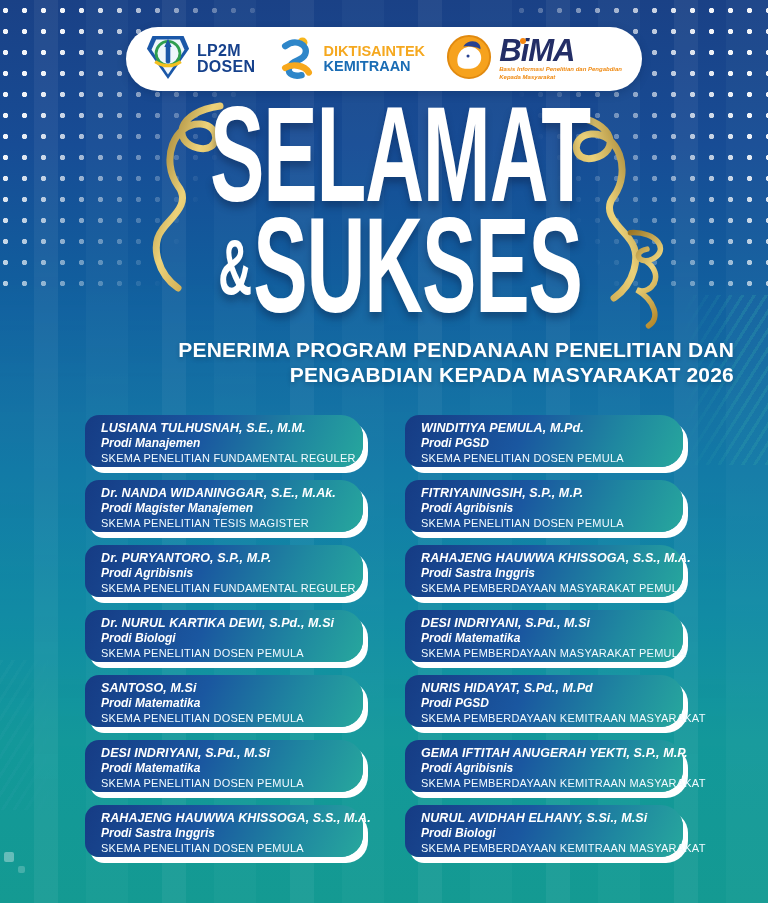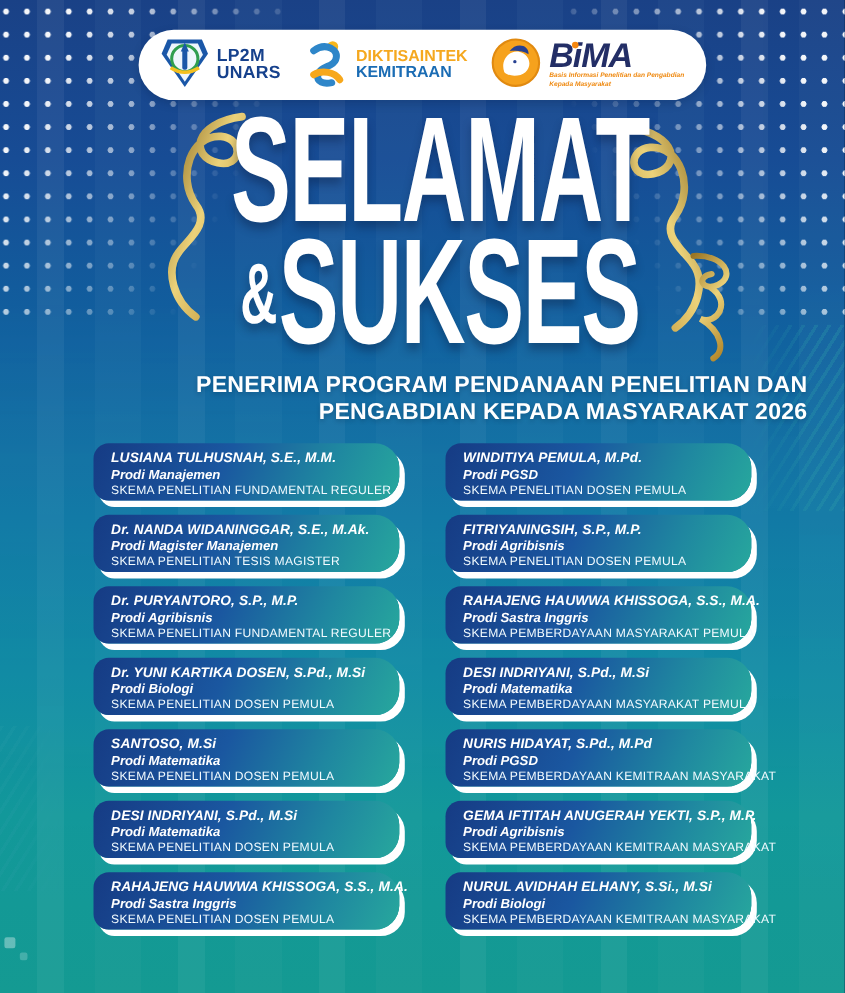--- a/index.html
+++ b/index.html
@@ -69,21 +69,21 @@
   
   .subtitle{
     position:absolute; top:337px; left:50%; transform:translateX(-50%);
     width:700px; text-align:right; color:#fff; font-weight:bold;
     font-size:21px; line-height:1.2; letter-spacing:.2px;
     text-shadow:0 2px 4px rgba(8,30,60,.25);
   }
 
   
   .grid{
-    position:absolute; top:403px; left:50%; transform:translateX(-50%);
+    position:absolute; top:415px; left:50%; transform:translateX(-50%);
     display:grid; grid-template-columns:278px 278px; column-gap:62px; row-gap:13px;gap:42px;
   }
   .col{display:flex; flex-direction:column; gap:13px;}
   .card{
     position:relative; height:52px; box-sizing:border-box;
     border-radius:14px 22px 22px 14px;
     background:linear-gradient(116deg,#163b84 0%,#1a57a0 42%,#1f87a0 74%,#27a89d 100%);
     box-shadow:5px 6px 0 #ffffff;
     padding:6px 10px 5px 16px; color:#fff; overflow:visible;
   }
@@ -110,21 +110,21 @@
           <polygon points="24,50 1,17 7,3 41,3 47,17" fill="#1a57a8"></polygon>
           <polygon points="24,45 6,18 11,7 37,7 42,18" fill="#eef6fc"></polygon>
           <circle cx="24" cy="22" r="13" fill="none" stroke="#2f9e4f" stroke-width="3"></circle>
           <path d="M10 31 Q24 40 38 31" stroke="#f4c020" stroke-width="3.5" fill="none"></path>
           <rect x="21.5" y="13" width="5" height="20" rx="2" fill="#1a57a8"></rect>
           <polygon points="24,6 20,15 28,15" fill="#1a57a8"></polygon>
         </svg>
       </span>
       <span class="logo-text lp2m-text">
         <span>LP2M</span>
-        <span>UNARS</span>
+        <span>DOSEN</span>
       </span>
     </div>
 
     <div class="logo">
       <span>
         <svg width="40" height="46" viewBox="0 0 44 48">
           <circle cx="28" cy="8" r="5.5" fill="#f7b61c"></circle>
           <path d="M9 12 C 21 3, 35 11, 31 21 C 28 29, 15 27, 13 37 C 12 43, 19 46, 27 44" fill="none" stroke="#2e86c9" stroke-width="7" stroke-linecap="round"></path>
           <path d="M9 36 C 17 31, 30 33, 35 41" stroke="#f7a81c" stroke-width="7" fill="none" stroke-linecap="round"></path>
         </svg>
@@ -213,21 +213,21 @@
           <div class="skema">SKEMA PENELITIAN TESIS MAGISTER</div>
         </div>
 
         <div class="card">
           <div class="name">Dr. PURYANTORO, S.P., M.P.</div>
           <div class="prodi">Prodi Agribisnis</div>
           <div class="skema">SKEMA PENELITIAN FUNDAMENTAL REGULER</div>
         </div>
 
         <div class="card">
-          <div class="name">Dr. YUNI KARTIKA DOSEN, S.Pd., M.Si</div>
+          <div class="name">Dr. NURUL KARTIKA DEWI, S.Pd., M.Si</div>
           <div class="prodi">Prodi Biologi</div>
           <div class="skema">SKEMA PENELITIAN DOSEN PEMULA</div>
         </div>
 
         <div class="card">
           <div class="name">SANTOSO, M.Si</div>
           <div class="prodi">Prodi Matematika</div>
           <div class="skema">SKEMA PENELITIAN DOSEN PEMULA</div>
         </div>
 

